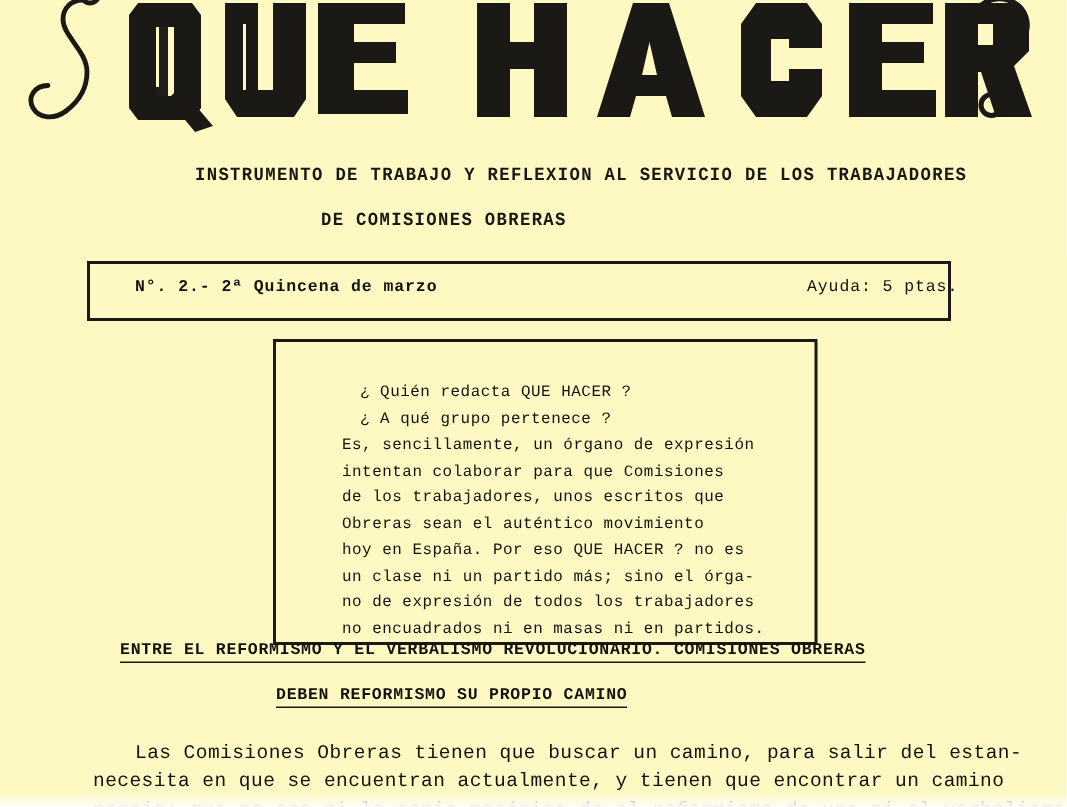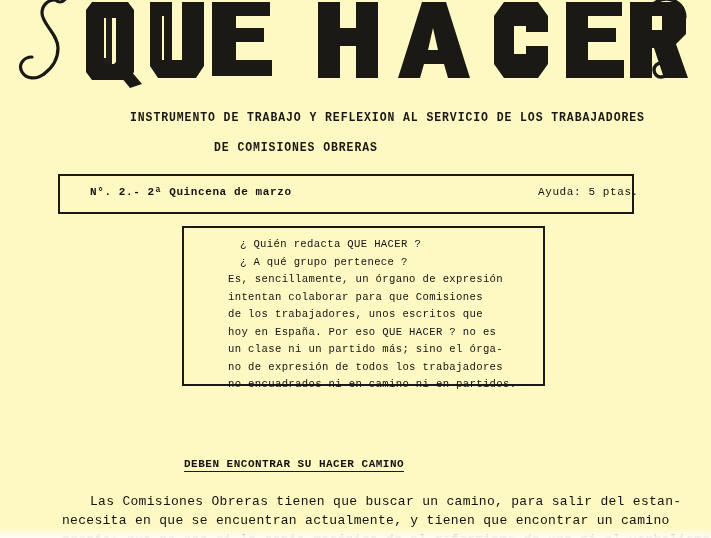--- a/index.html
+++ b/index.html
@@ -107,24 +107,24 @@
     white-space: nowrap;
     margin-left: 22px;
   }
 
   
   .editorial-box {
     position: absolute;
     left: 182px;
     top: 226px;
     width: 363px;
-    height: 160px;
+    height: 204px;
     border: 2px solid #1c1a17;
     box-sizing: border-box;
-    padding: 8px 12px 6px 14px;
+    padding: 26px 12px 6px 14px;
   }
   .editorial-line {
     font-size: 10.6px;
     line-height: 17.5px;
     letter-spacing: 0.35px;
     white-space: nowrap;
   }
   .editorial-line.indent1 { padding-left: 42px; }
   .editorial-line.indent2 { padding-left: 30px; }
 
@@ -225,28 +225,32 @@
 
   <div class="issue-left">N°. 2.- 2ª Quincena de marzo</div>
   <div class="issue-right">Ayuda: 5 ptas.</div>
 
   <div class="editorial-box">
     <div class="editorial-line indent1">¿ Quién redacta QUE HACER ?</div>
     <div class="editorial-line indent1">¿ A qué grupo pertenece ?</div>
     <div class="editorial-line indent2">Es, sencillamente, un órgano de expresión</div>
     <div class="editorial-line indent2">intentan colaborar para que Comisiones</div>
     <div class="editorial-line indent2">de los trabajadores, unos escritos que</div>
+    <div class="editorial-line indent2">Obreras sean el auténtico movimiento</div>
     <div class="editorial-line indent2">hoy en España. Por eso QUE HACER ? no es</div>
     <div class="editorial-line indent2">un clase ni un partido más; sino el órga-</div>
     <div class="editorial-line indent2">no de expresión de todos los trabajadores</div>
-    <div class="editorial-line indent2">no encuadrados ni en camino ni en partidos.</div>
-  </div>
-
+    <div class="editorial-line indent2">no encuadrados ni en masas ni en partidos.</div>
+  </div>
+
+  <div class="headline1">
+    <span class="u">ENTRE EL REFORMISMO Y EL VERBALISMO REVOLUCIONARIO.  COMISIONES OBRERAS</span>
+  </div>
   <div class="headline2">
-    <span class="u">DEBEN ENCONTRAR SU HACER CAMINO</span>
+    <span class="u">DEBEN REFORMISMO SU PROPIO CAMINO</span>
   </div>
 
   <div class="body-block">
     <div class="body-line first">Las Comisiones Obreras tienen que buscar un camino, para salir del estan-</div>
     <div class="body-line">necesita en que se encuentran actualmente, y tienen que encontrar un camino</div>
     <div class="body-line faded">propio; que no sea ni la copia mecánica de el reformismo de una  ni el verbalismo</div>
   </div>
 
   <div class="clip-fade"></div>
 </div>

